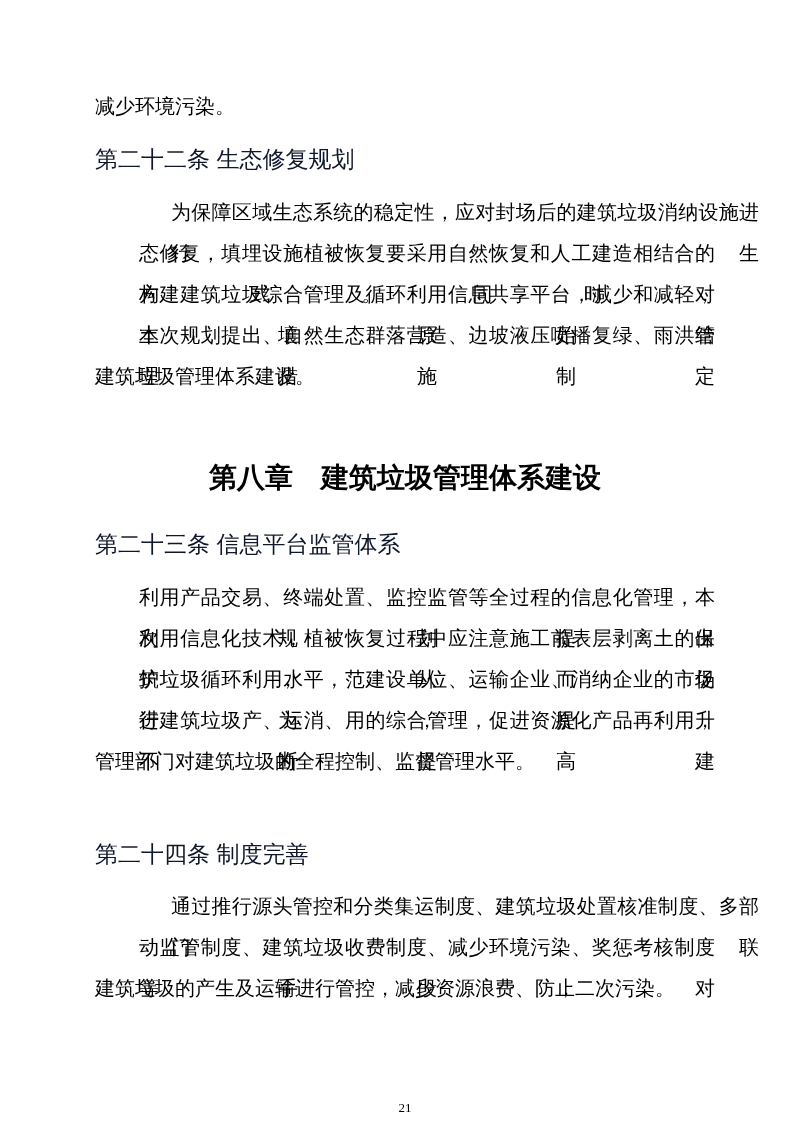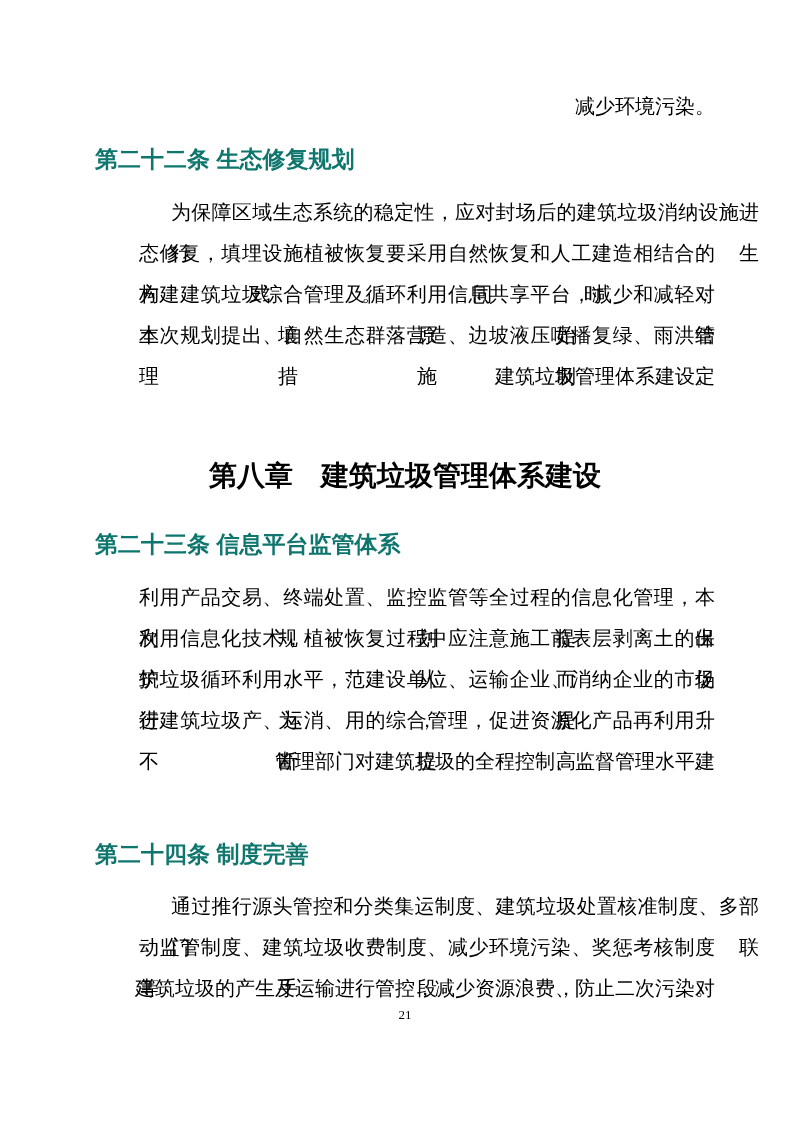--- a/index.html
+++ b/index.html
@@ -21,45 +21,45 @@
     position: absolute;
     left: 95px;
     width: 620px;
   }
   
   .bodyline {
     font-size: 20px;
     line-height: 41px;
     height: 41px;
     white-space: nowrap;
-    text-align: right;
+    text-align: left;
     color: #000000;
   }
   .bodyline.full {
     white-space: normal;
     text-align: justify;
     text-align-last: justify;
     margin-left: 44px;
   }
   .bodyline.indent {
     padding-left: 32px;
     width: 588px;
   }
   
   .sec-heading {
     font-family: "Liberation Sans", "DejaVu Sans", sans-serif;
-    font-weight: bold;
+    font-weight: normal;
     font-size: 23px;
     line-height: 30px;
-    color: #0f766e;
+    color: #0f172a;
     white-space: nowrap;
   }
   
   .chapter-heading {
-    font-family: Liberation Mono, monospace;
+    font-family: Liberation Sans, sans-serif;
     font-weight: bold;
     font-size: 28px;
     line-height: 34px;
     text-align: center;
     color: #000000;
     white-space: pre;
   }
   .page-number {
     font-size: 13px;
     line-height: 16px;
@@ -97,15 +97,15 @@
   </div>
 
   <div class="abs sec-heading" style="top:839px">第二十四条 制度完善</div>
 
   <div class="abs" style="top:886px">
     <div class="bodyline full indent">通过推行源头管控和分类集运制度、建筑垃圾处置核准制度、多部门联</div>
     <div class="bodyline full">动监管制度、建筑垃圾收费制度、减少环境污染、奖惩考核制度等手段，对</div>
     <div class="bodyline">建筑垃圾的产生及运输进行管控，减少资源浪费、防止二次污染。</div>
   </div>
 
-  <div class="abs page-number" style="top:1007px">21</div>
+  <div class="abs page-number" style="top:1100px">21</div>
 
 </div>
 
 </body></html>

